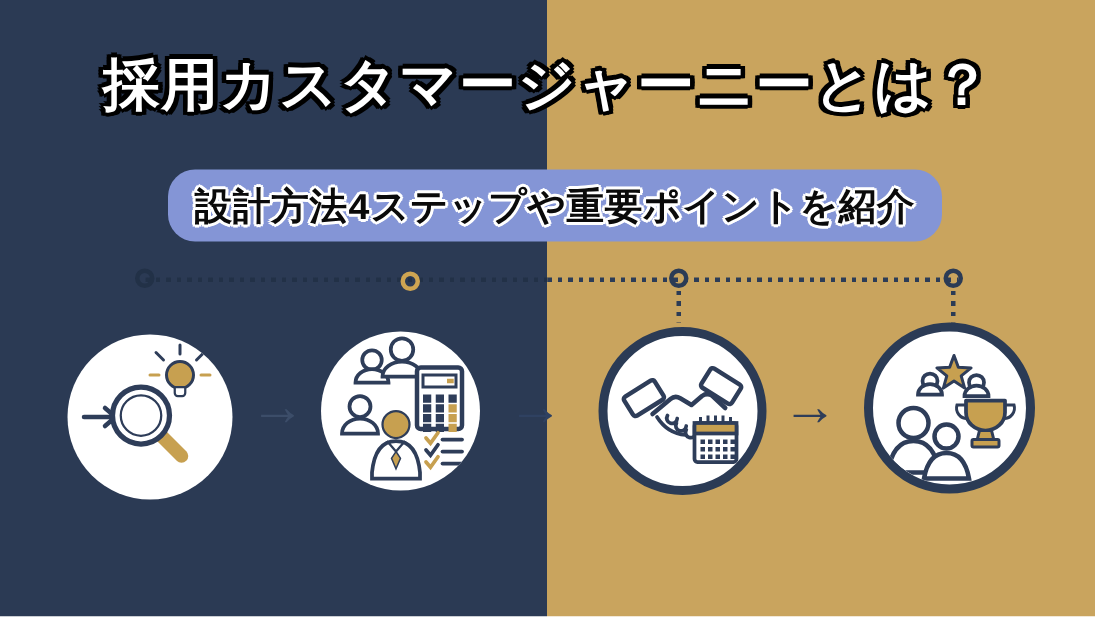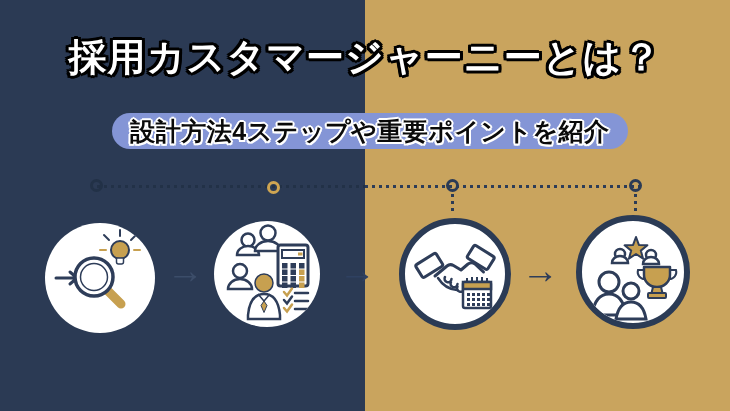--- a/index.html
+++ b/index.html
@@ -11,23 +11,23 @@
   .title{
     position:absolute;left:0;right:0;top:32px;height:50px;line-height:50px;
     margin:0;text-align:center;font-size:38px;font-weight:900;letter-spacing:1px;
     color:#ffffff;
     text-shadow:
       3px 0 0 #000,-3px 0 0 #000,0 3px 0 #000,0 -3px 0 #000,
       2px 2px 0 #000,-2px 2px 0 #000,2px -2px 0 #000,-2px -2px 0 #000,
       3px 2px 0 #000,-3px 2px 0 #000,3px -2px 0 #000,-3px -2px 0 #000;
   }
   .subtitle-pill{
-    position:absolute;left:112px;top:113px;width:516px;height:36px;
+    position:absolute;left:112px;top:113px;width:516px;height:48px;
     background:#8495d6;border-radius:18px;
-    display:flex;align-items:center;justify-content:center;
+    display:flex;align-items:center;justify-content:center;font-family:Liberation Mono, monospace;
   }
   .subtitle{
     font-size:25px;font-weight:900;color:#0a0a0a;letter-spacing:0.5px;
     text-shadow:
       2px 0 0 #fff,-2px 0 0 #fff,0 2px 0 #fff,0 -2px 0 #fff,
       1.5px 1.5px 0 #fff,-1.5px 1.5px 0 #fff,1.5px -1.5px 0 #fff,-1.5px -1.5px 0 #fff;
   }
   .dotline{position:absolute;top:185px;height:3px;}
   .dotline-left{left:97px;width:268px;
     background:repeating-linear-gradient(90deg,#223147 0 3px,transparent 3px 7px);}

